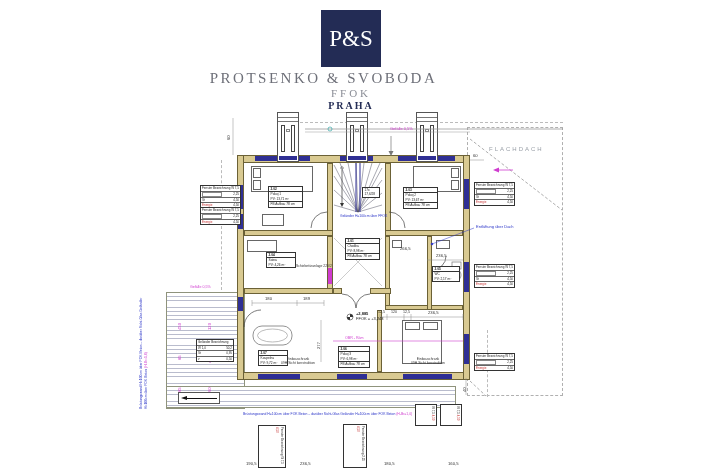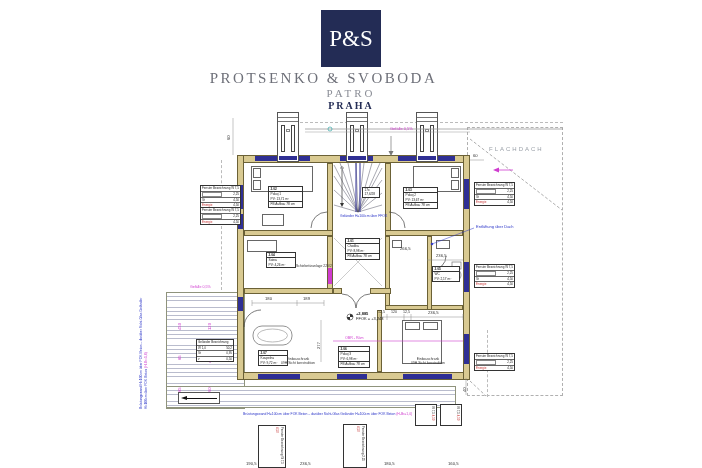--- a/index.html
+++ b/index.html
@@ -70,21 +70,21 @@
   .furn{position:absolute;border:0.7px solid #666;background:#fff;box-sizing:border-box;z-index:3;}
 </style>
 </head>
 <body>
 
 <div class="page">
 
   <div class="brand">
     <div class="brand-mark">P&amp;S</div>
     <div class="brand-name">PROTSENKO &amp; SVOBODA</div>
-    <div class="brand-city">PATRO</div>
+    <div class="brand-city">FFOK</div>
     <div class="brand-sheet">PRAHA</div>
   </div>
 
   <div class="dash-box" style="left:467px;top:127px;width:96px;height:269px;"></div>
   <div class="gray-cap" style="left:489px;top:146px;">FLACHDACH</div>
   <div class="dash-h" style="left:300px;top:122px;width:263px;"></div>
   <div class="dash-v" style="left:221px;top:160px;height:130px;"></div>
   <div class="dash-v" style="left:487px;top:330px;height:67px;"></div>
   <div class="lbl mag" style="left:390px;top:126px;">Gefälle 0,5%</div>
 

